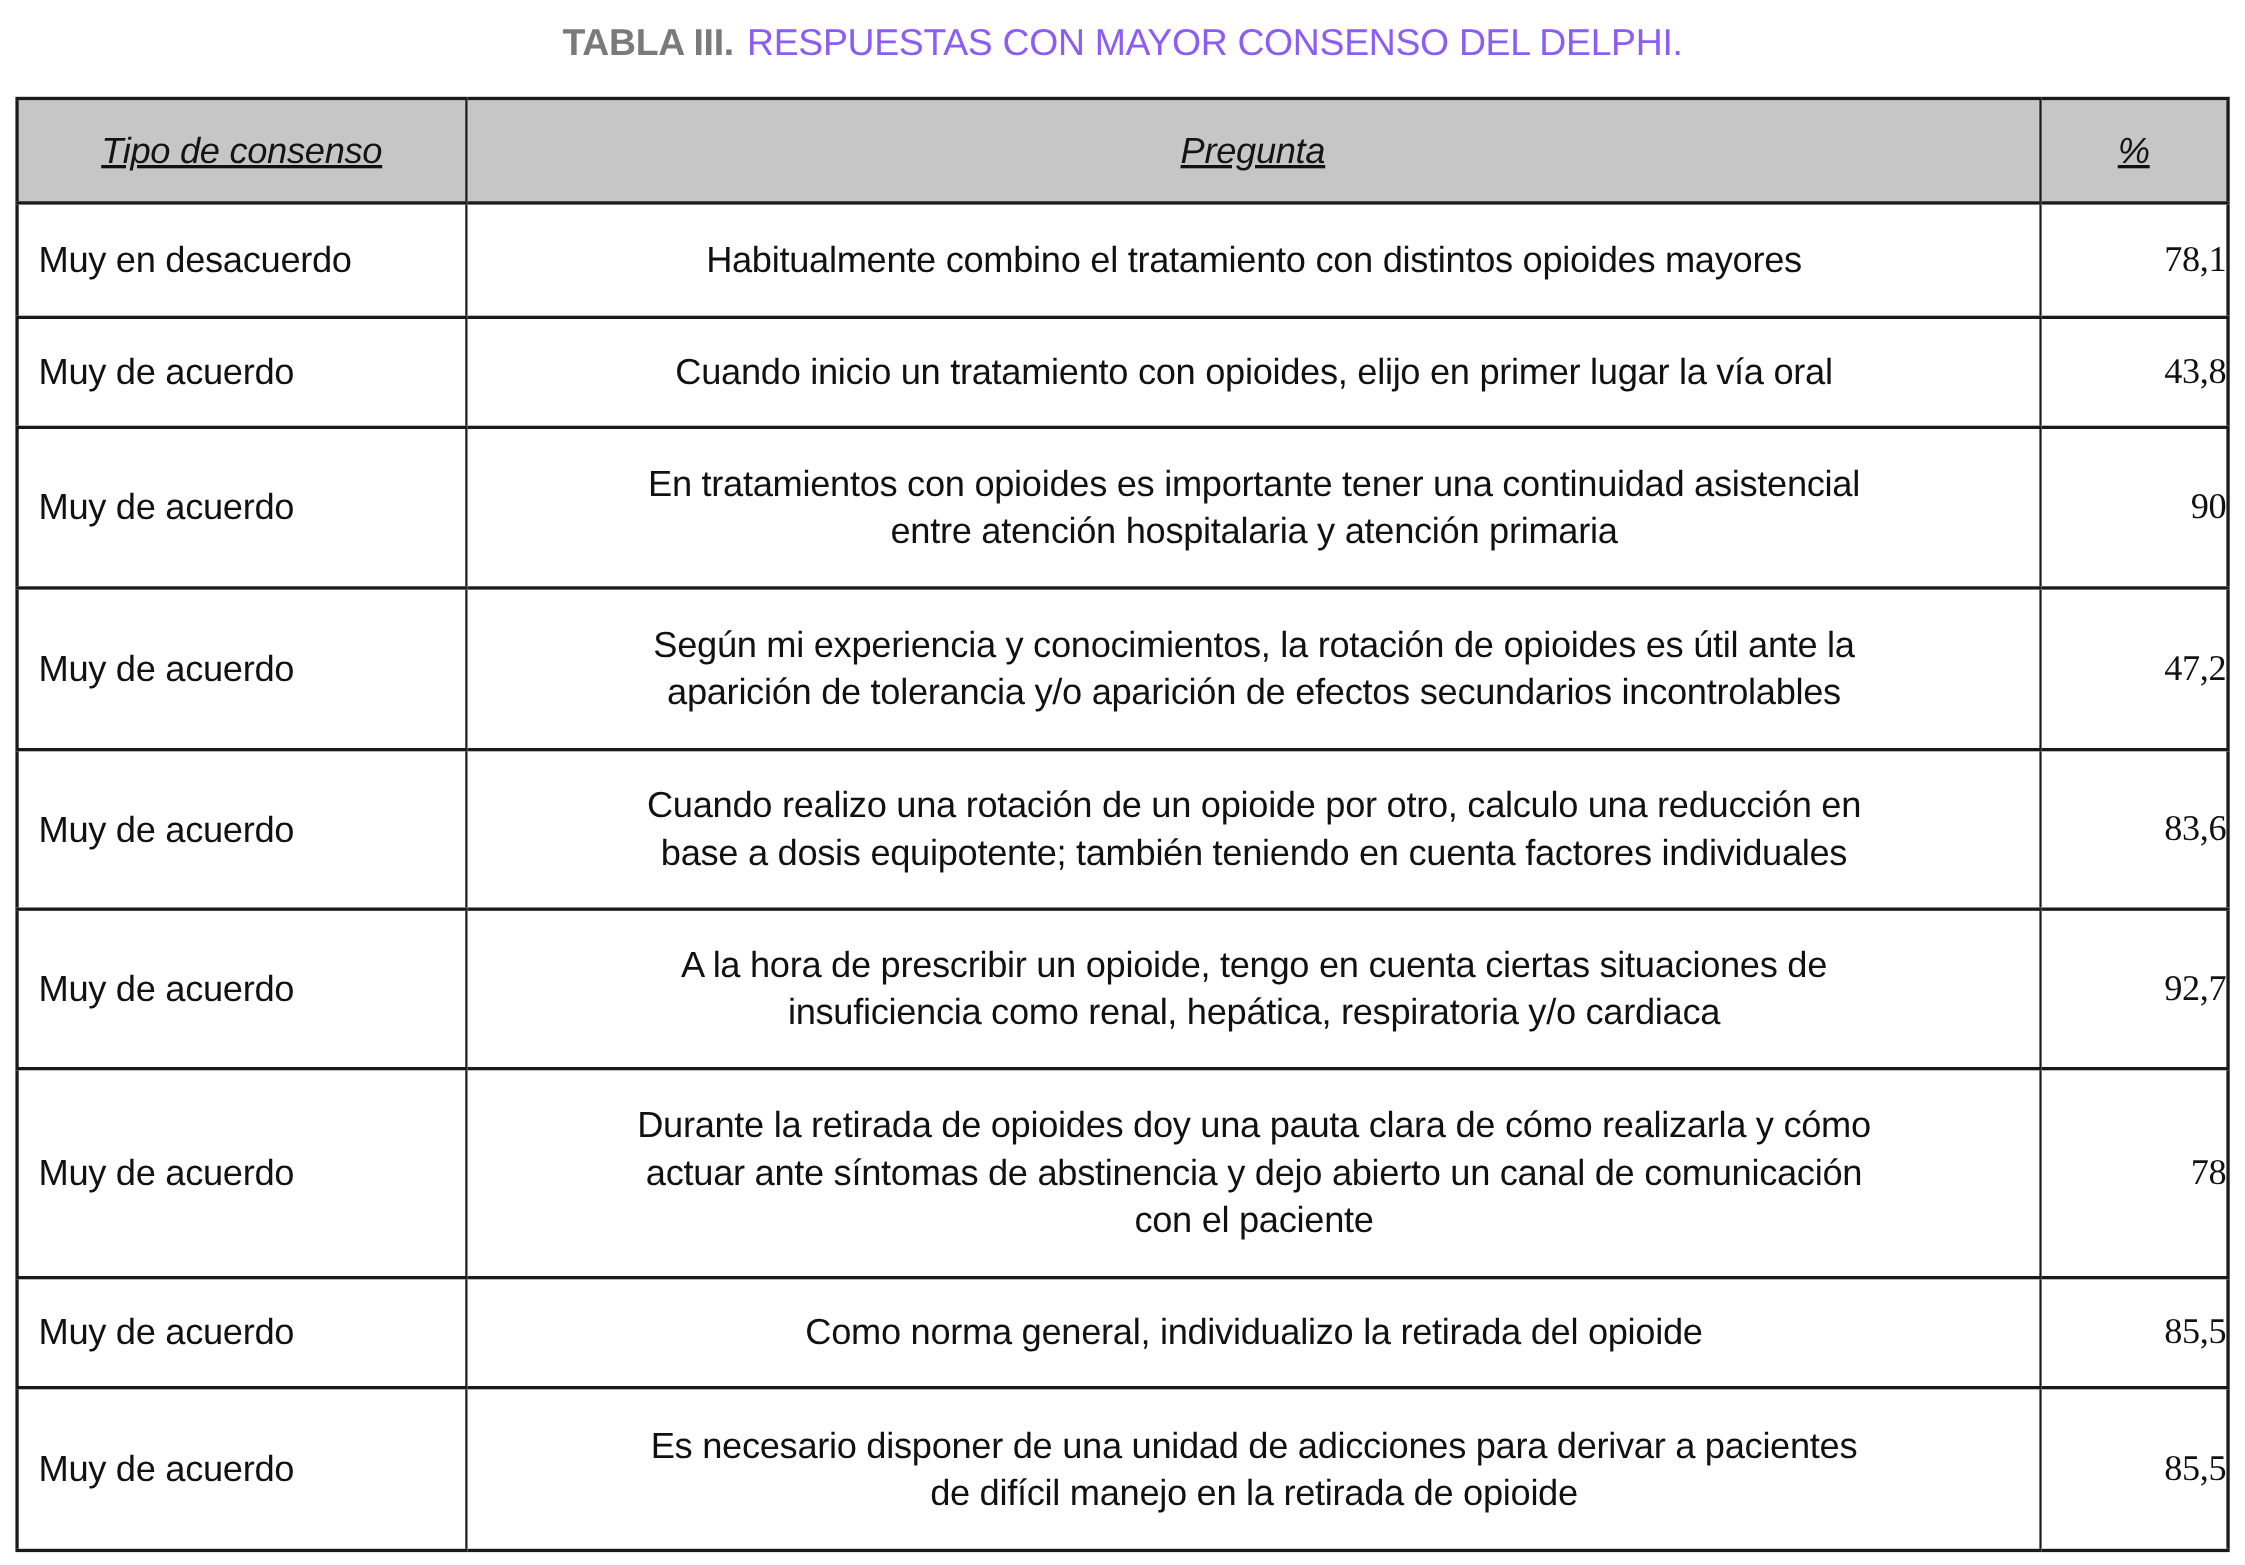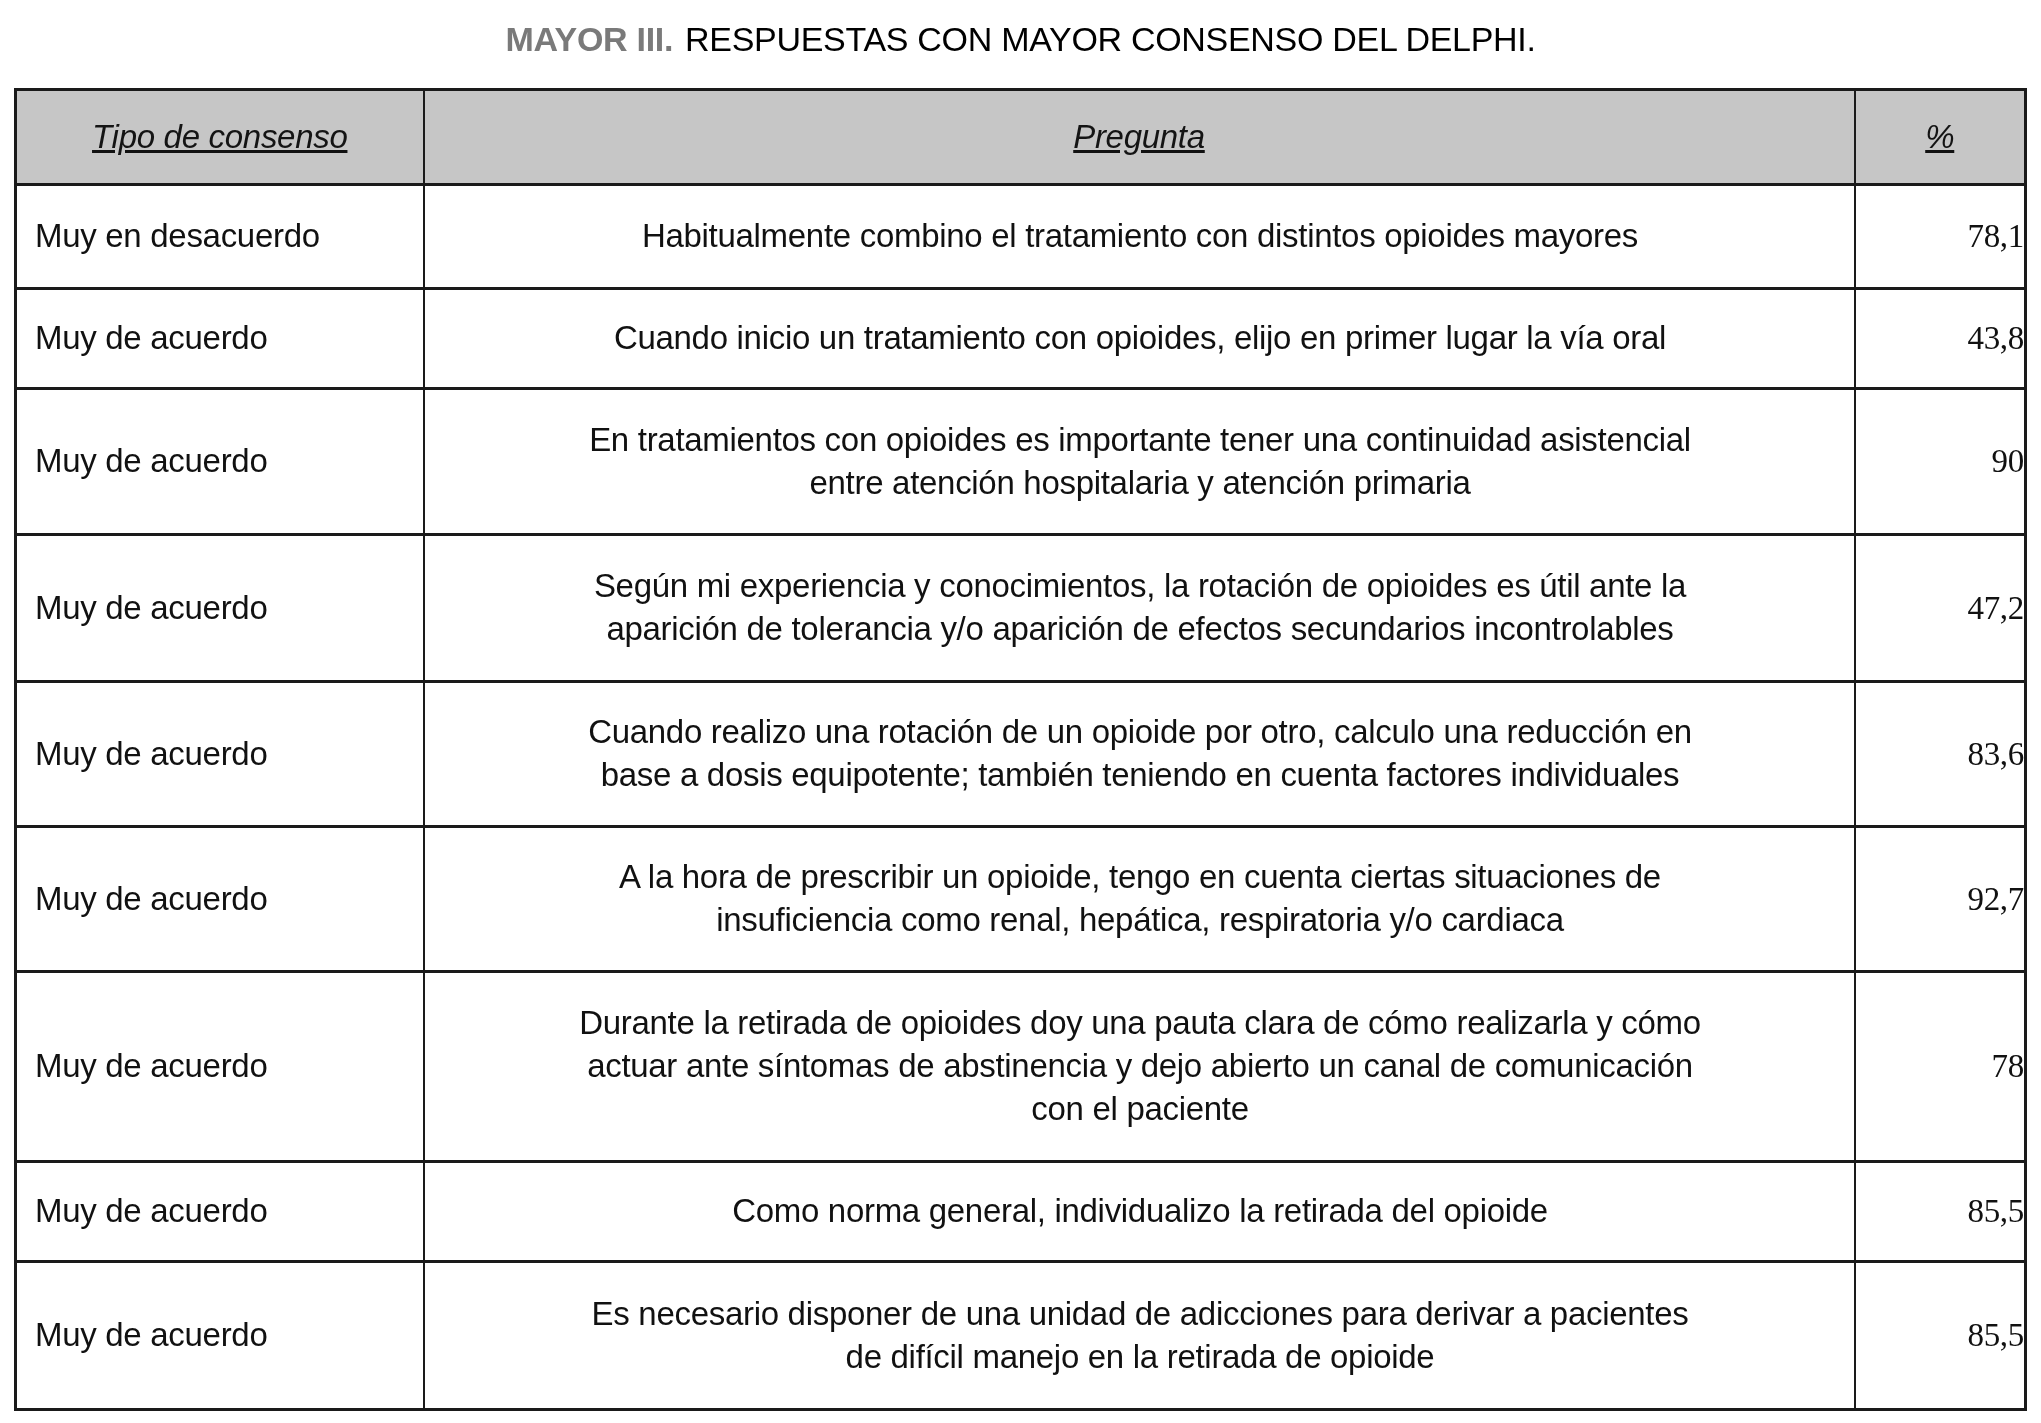--- a/index.html
+++ b/index.html
@@ -27,21 +27,21 @@
     letter-spacing: -0.3px;
     white-space: nowrap;
   }
   .title-label {
     font-weight: 700;
     color: #7a7a7a;
     margin-right: 12px;
   }
   .title-text {
     font-weight: 400;
-    color: #000000;
+    color: #8b5cf6;
   }
 
   table.consensus {
     table-layout: fixed;
     border-collapse: collapse;
     width: 2013px;
     margin: 0 14px;
     border: 3px solid #1a1a1a;
   }
 
@@ -79,21 +79,21 @@
   tbody tr:nth-child(7) { height: 190px; }
   tbody tr:nth-child(8) { height: 100px; }
   tbody tr:nth-child(9) { height: 148px; }
 </style>
 </head>
 <body>
 
 <div class="page">
 
   <div class="title-block">
-    <span class="title-label">MAYOR III.</span><span class="title-text">RESPUESTAS CON MAYOR CONSENSO DEL DELPHI.</span>
+    <span class="title-label">TABLA III.</span><span class="title-text">RESPUESTAS CON MAYOR CONSENSO DEL DELPHI.</span>
   </div>
 
   <table class="consensus">
     <colgroup>
       <col class="c1">
         <col class="c2">
         <col class="c3">
     </colgroup>
     <thead>
       <tr>

